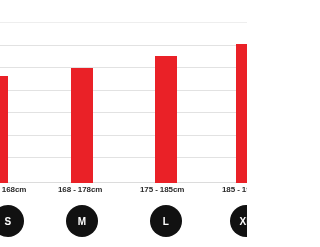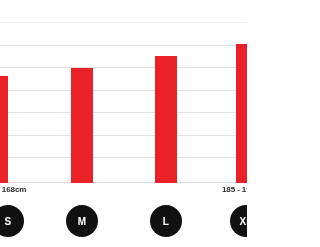--- a/index.html
+++ b/index.html
@@ -115,20 +115,22 @@
       <div class="gridline baseline" style="top: 182px;"></div>
       <div class="bar" style="left: -14px; width: 22px; height: 107px; background: rgb(234, 33, 39);"></div>
       <div class="bar" style="left: 71px; width: 22px; height: 115px; background: rgb(234, 33, 39);"></div>
       <div class="bar" style="left: 155px; width: 22px; height: 127px; background: rgb(234, 33, 39);"></div>
       <div class="bar" style="left: 236px; width: 22px; height: 139px; background: rgb(234, 33, 39);"></div>
     </div>
 
   <div id="axis-labels">
 
   <div class="axis-label" style="left: -18px;">158 - 168cm</div>
+      <div class="axis-label" style="left: 58px;">168 - 178cm</div>
+      <div class="axis-label" style="left: 140px;">175 - 185cm</div>
       <div class="axis-label" style="left: 222px;">185 - 195cm</div>
     </div>
 
   <div id="size-badges">
 
   <div class="size-badge" style="left: -8px;">S</div>
       <div class="size-badge" style="left: 66px;">M</div>
       <div class="size-badge" style="left: 150px;">L</div>
       <div class="size-badge" style="left: 230px;">XL</div>
     </div>

